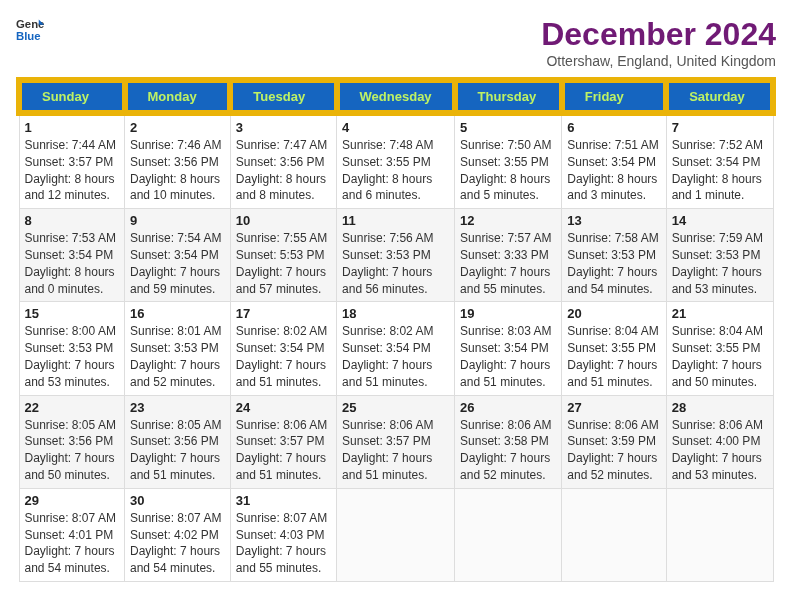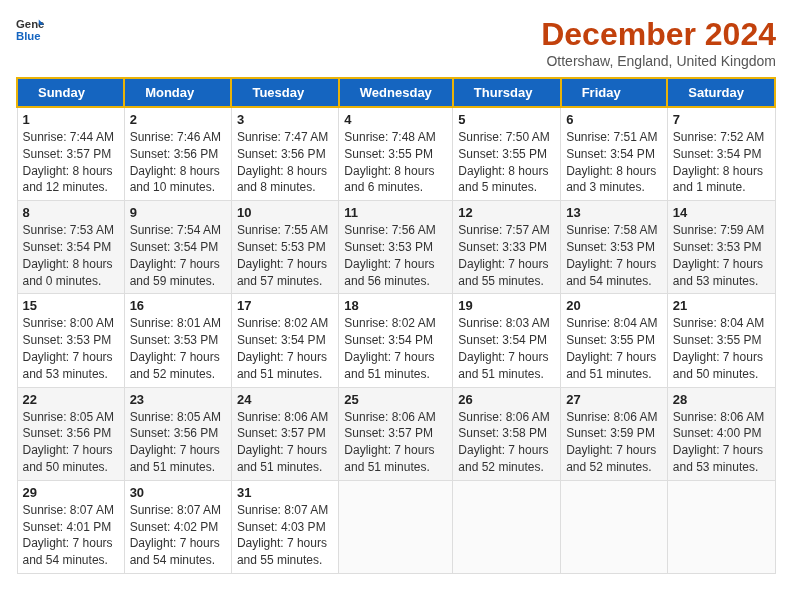--- a/index.html
+++ b/index.html
@@ -24,39 +24,39 @@
     .logo-icon {
       width: 28px;
       height: 28px;
     }
     .title-block {
       text-align: right;
     }
     .month-title {
       font-size: 32px;
       font-weight: bold;
-      color: #c2410c;
+      color: #701a75;
     }
     .location {
       font-size: 14px;
       color: #555;
     }
     .calendar {
       width: 100%;
       border-collapse: collapse;
       font-size: 10.5px;
     }
     .calendar th {
       background: #1565C0;
-      color: #ffffff;
+      color: #bef264;
       padding: 6px 20px;
       text-align: left;
       font-size: 13px;
       font-weight: bold;
-      border: 2px solid #eab308;
+      border: 6px solid #eab308;
     }
     .calendar td {
       vertical-align: top;
       padding: 4px 5px;
       border: 1px solid #ddd;
       background: #fff;
       width: calc(100% / 7);
       min-height: 80px;
     }
     .calendar tr:nth-child(even) td {

